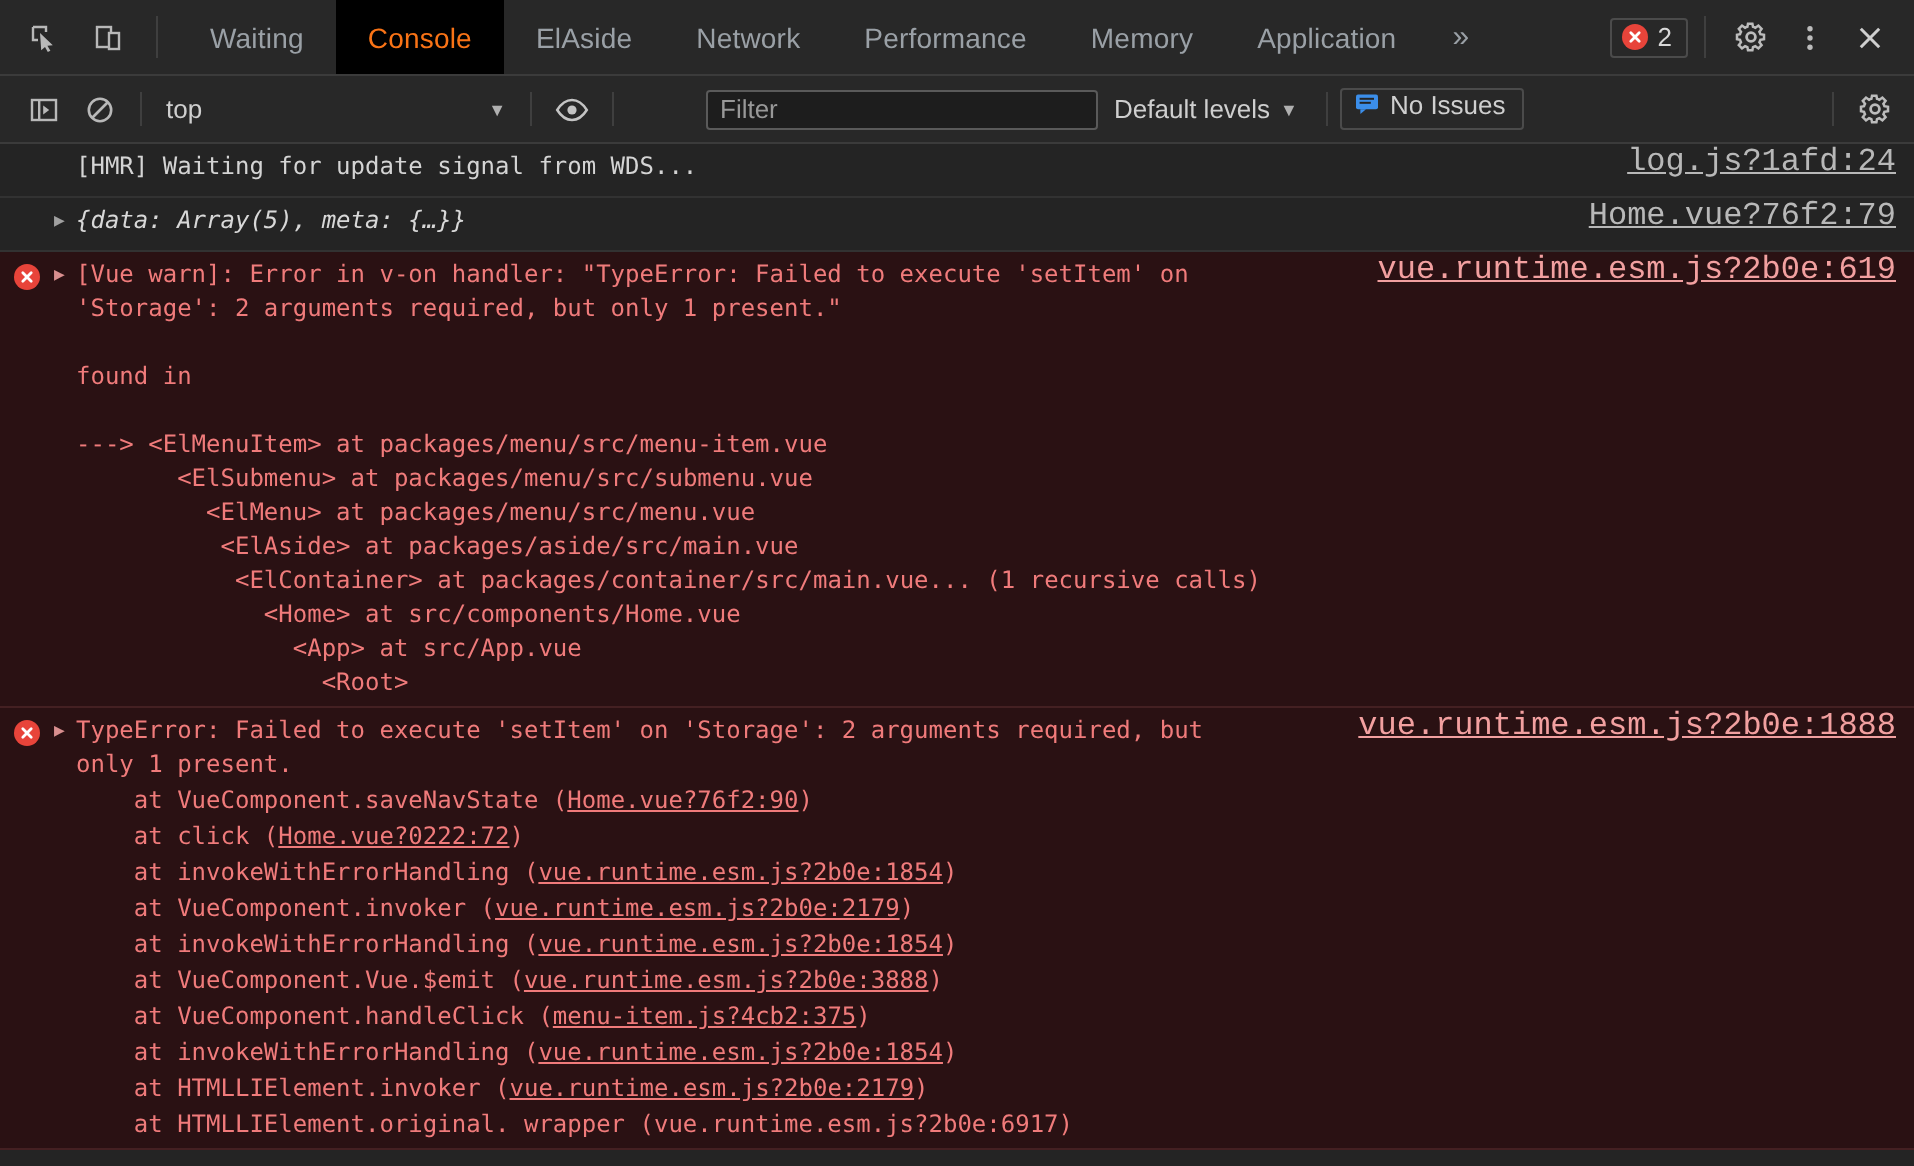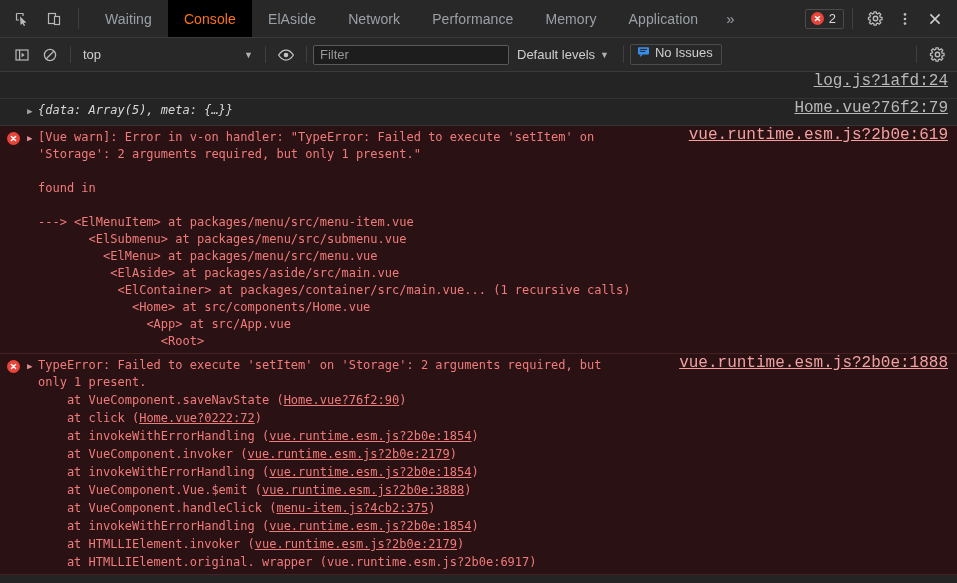--- a/index.html
+++ b/index.html
@@ -139,20 +139,21 @@
     height: 20px;
     background: #1d1d1d;
     border: 1px solid #5a5a5a;
     border-radius: 2px;
     color: #cfcfcf;
     font-size: 13px;
     padding: 0 6px;
     box-sizing: border-box;
     outline: none;
     font-family: "Liberation Sans", sans-serif;
+    margin-left: 40px;
   }
   .filter-input::placeholder { color: #989898; opacity: 1; }
   .levels {
     display: flex;
     align-items: center;
     gap: 5px;
     color: #cfcfcf;
     font-size: 13px;
     padding: 0 8px;
     white-space: nowrap;
@@ -405,20 +406,23 @@
         <path d="M15 9.6v-2.2l-1.8-.3a4.9 4.9 0 00-.5-1.2l1.1-1.5-1.6-1.6-1.5 1.1a4.9 4.9 0 00-1.2-.5L9.2 1.9H7l-.3 1.5a4.9 4.9 0 00-1.2.5L4 2.8 2.4 4.4l1.1 1.5a4.9 4.9 0 00-.5 1.2L1.5 7.4v2.2l1.5.3c.1.4.3.8.5 1.2l-1.1 1.5 1.6 1.6 1.5-1.1c.4.2.8.4 1.2.5l.3 1.5h2.2l.3-1.5c.4-.1.8-.3 1.2-.5l1.5 1.1 1.6-1.6-1.1-1.5c.2-.4.4-.8.5-1.2z" fill="none" stroke="#bcbcbc" stroke-width="1.25"></path>
       </svg>
     </div>
   </div>
 
   <div class="messages">
 
     <div class="msg info">
       <div class="gutter"></div>
       <div class="arrow"></div>
+      <div class="body">
+        <div class="text">[HMR] Waiting for update signal from WDS...</div>
+      </div>
       <a class="src">log.js?1afd:24</a>
     </div>
 
     <div class="msg info">
       <div class="gutter"></div>
       <div class="arrow">▶</div>
       <div class="body">
         <div class="text italic">{data: Array(5), meta: {…}}</div>
       </div>
       <a class="src">Home.vue?76f2:79</a>

